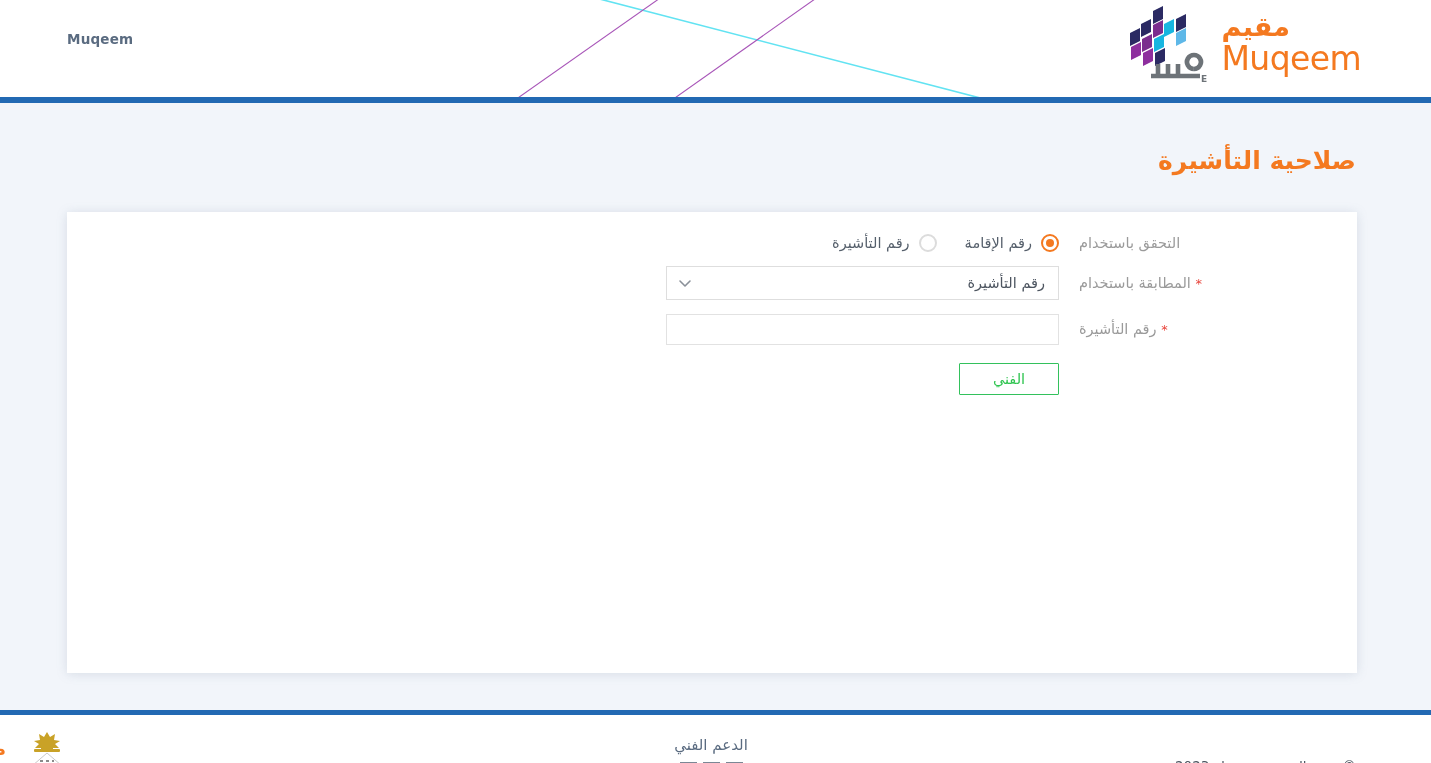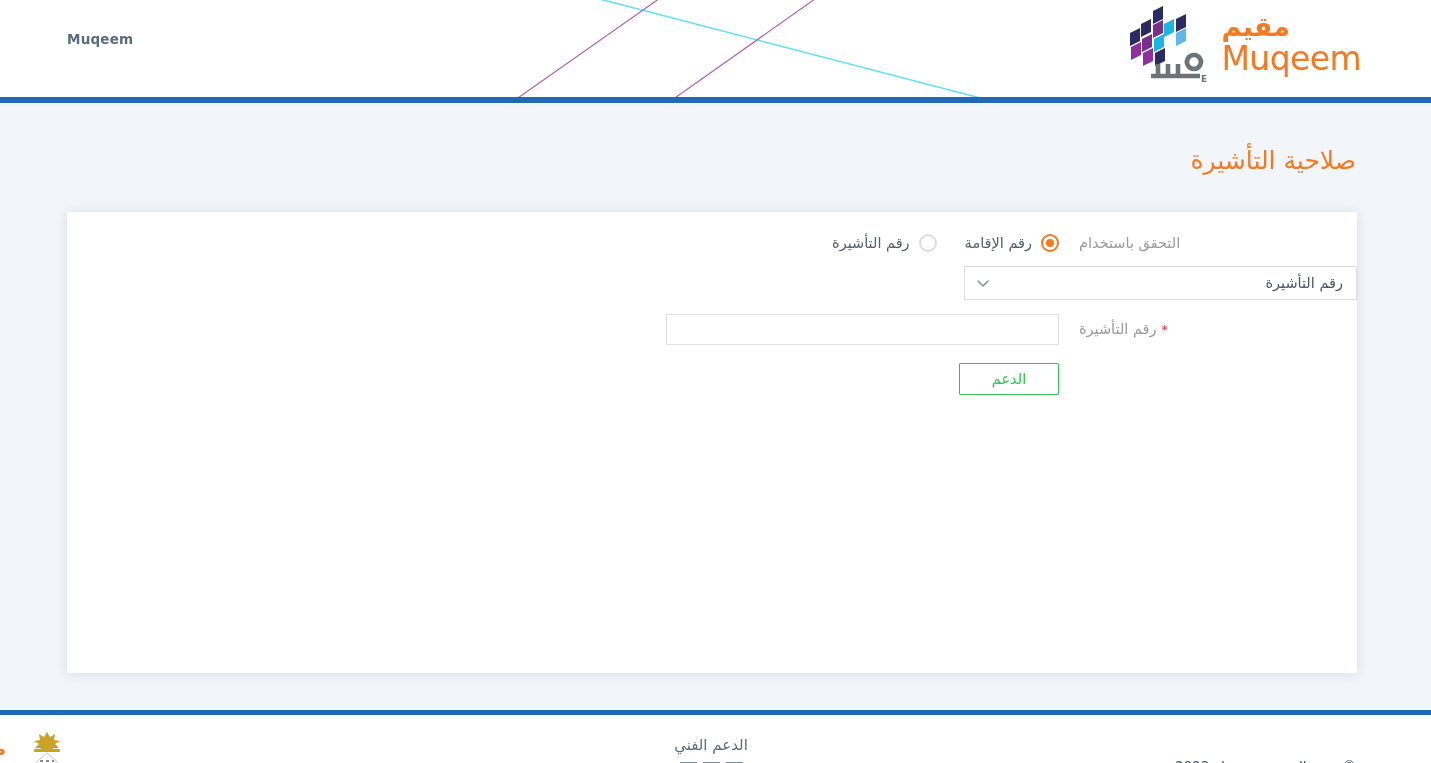--- a/index.html
+++ b/index.html
@@ -74,21 +74,21 @@
     background: #2269b3;
   }
 
   
   .page-title {
     width: 1431px;
     padding: 26px 75px 0 0;
     text-align: right;
     color: #f47920;
     font-size: 25px;
-    font-weight: normal;
+    font-weight: bold;
   }
 
   
   .content-area {
     position: relative;
     width: 1431px;
     height: 518px;
   }
   .card {
     position: absolute;
@@ -372,20 +372,24 @@
               <span class="radio-dot"></span>
               <span class="radio-label">رقم التأشيرة</span>
             </label>
 
           </div>
         </div>
       </div>
 
 
       <div class="form-row">
+        <div class="form-label">
+          <span class="req">*</span>
+          <span>المطابقة باستخدام</span>
+        </div>
         <div class="form-field">
           <div class="select-wrap">
             <div class="select-box">
               <span class="select-value">رقم التأشيرة</span>
               <svg class="chevron" viewBox="0 0 14 14" fill="none" stroke="#8a9099" stroke-width="1.6" stroke-linecap="round" stroke-linejoin="round">
                 <polyline points="2,5 7,10 12,5"></polyline>
               </svg>
             </div>
           </div>
         </div>
@@ -397,21 +401,21 @@
           <span>رقم التأشيرة</span>
         </div>
         <div class="form-field">
           <input class="text-input" type="text" value="" placeholder="" style="">
         </div>
       </div>
 
       <div class="submit-row">
         <div class="submit-spacer"></div>
         <div class="submit-field">
-          <button class="verify-btn" type="button">الدعم</button>
+          <button class="verify-btn" type="button">الفني</button>
         </div>
       </div>
 
     </div>
   </div>
 </div>
 
 <div class="footer-rule"></div>
 
 <div class="footer">

